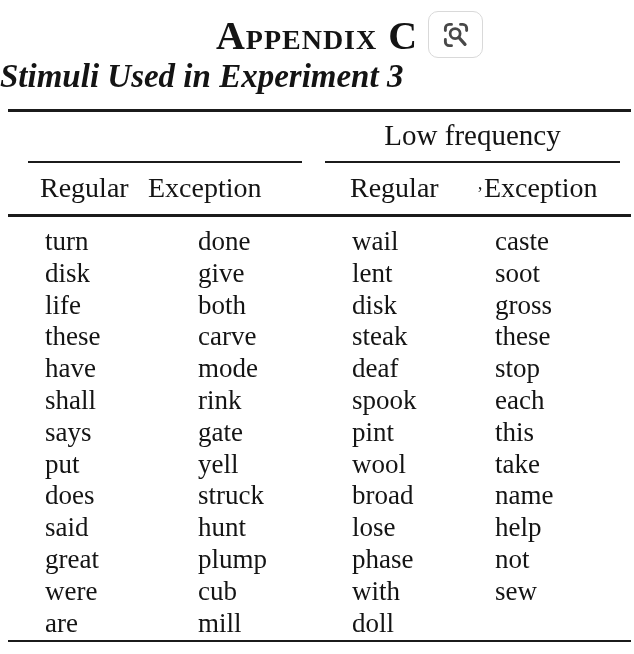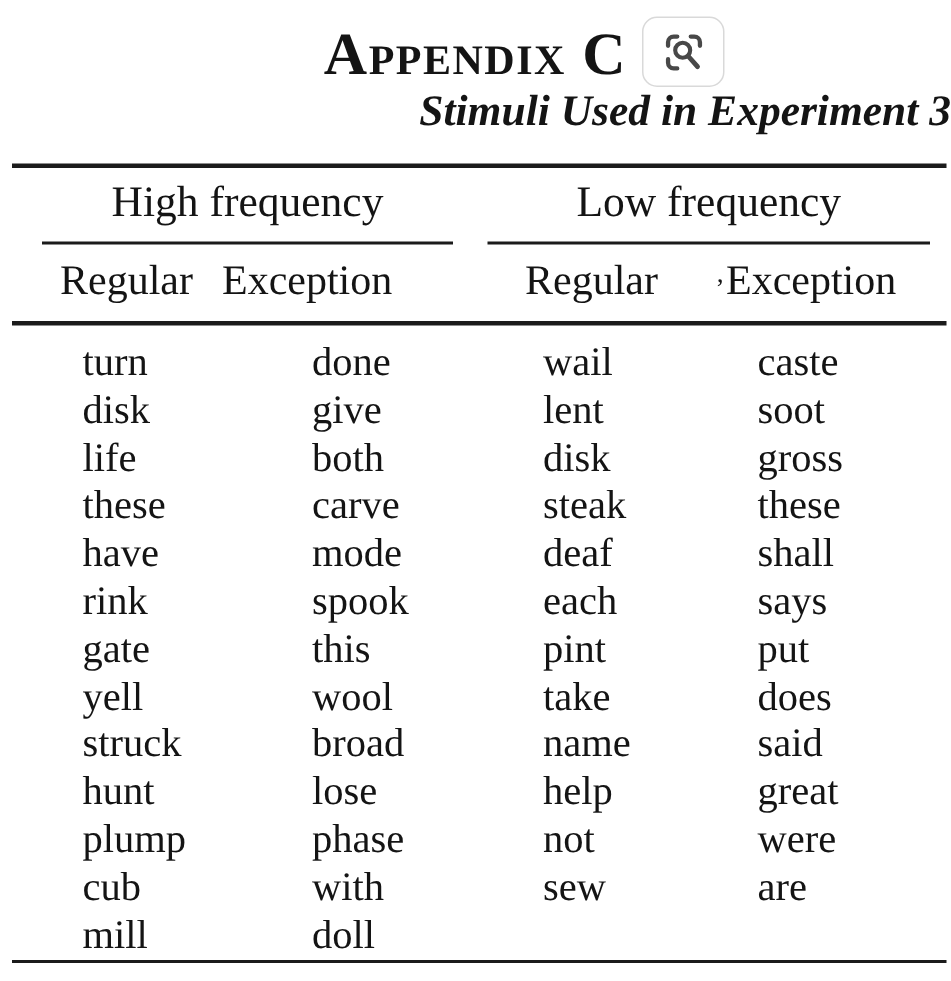--- a/index.html
+++ b/index.html
@@ -23,23 +23,23 @@
     width:55px;height:47px;
     box-sizing:border-box;
     border:1.5px solid #d9d9d9;
     border-radius:10px;
     background:#ffffff;
     display:flex;align-items:center;justify-content:center;
     cursor:pointer;padding:0;
   }
   .subtitle{
     position:absolute;top:58px;left:0;width:634px;
-    text-align:right;
+    text-align:left;
     font-style:italic;font-weight:600;
-    font-size:29px;
+    font-size:33px;
   }
   .rule{position:absolute;background:#1b1b1b;}
   .rule-top{left:8px;top:109px;width:623px;height:3px;}
   .rule-high{left:28px;top:161px;width:274px;height:2px;}
   .rule-low{left:325px;top:161px;width:295px;height:2px;}
   .rule-mid{left:8px;top:214px;width:623px;height:3px;}
   .rule-bottom{left:8px;top:640px;width:623px;height:2px;}
   .ghdr{
     position:absolute;top:119px;
     font-size:29px;text-align:center;
@@ -53,21 +53,21 @@
   .sub1{left:40px;}
   .sub2{left:148px;}
   .sub3{left:350px;}
   .sub4{left:477px;}
   .artifact{
     font-size:18px;
     vertical-align:8px;
     margin-right:1px;
   }
   .words{
-    position:absolute;left:55px;top:226px;width:572px;
+    position:absolute;left:45px;top:226px;width:572px;
     display:grid;
     grid-template-columns:153px 154px 143px 1fr;
     font-size:27px;
     line-height:31.8px;
   }
   .wcell{white-space:nowrap;}
 </style>
 </head>
 <body>
 
@@ -84,21 +84,20 @@
         <circle cx="11.3" cy="10.8" r="4" stroke-width="2.2"></circle>
         <path d="M14.3 14 L19.2 19.5" stroke-width="2.6"></path>
       </svg>
     </span>
   </button>
 
   <div class="subtitle">Stimuli Used in Experiment 3</div>
 
   <div class="rule rule-top"></div>
 
-  <div class="ghdr ghdr-high">High frequency</div>
   <div class="ghdr ghdr-low">Low frequency</div>
 
   <div class="rule rule-high"></div>
   <div class="rule rule-low"></div>
 
   <div class="subhdr sub1">Regular</div>
   <div class="subhdr sub2">Exception</div>
   <div class="subhdr sub3">Regular</div>
   <div class="subhdr sub4"><span class="artifact">‚</span><span>Exception</span></div>
 
@@ -117,28 +116,29 @@
       <span class="wcell">both</span>
       <span class="wcell">disk</span>
       <span class="wcell">gross</span>
       <span class="wcell">these</span>
       <span class="wcell">carve</span>
       <span class="wcell">steak</span>
       <span class="wcell">these</span>
       <span class="wcell">have</span>
       <span class="wcell">mode</span>
       <span class="wcell">deaf</span>
+      <span class="wcell">stop</span>
       <span class="wcell">shall</span>
       <span class="wcell">rink</span>
       <span class="wcell">spook</span>
       <span class="wcell">each</span>
       <span class="wcell">says</span>
       <span class="wcell">gate</span>
+      <span class="wcell">pint</span>
       <span class="wcell">this</span>
-      <span class="wcell">pint</span>
       <span class="wcell">put</span>
       <span class="wcell">yell</span>
       <span class="wcell">wool</span>
       <span class="wcell">take</span>
       <span class="wcell">does</span>
       <span class="wcell">struck</span>
       <span class="wcell">broad</span>
       <span class="wcell">name</span>
       <span class="wcell">said</span>
       <span class="wcell">hunt</span>

